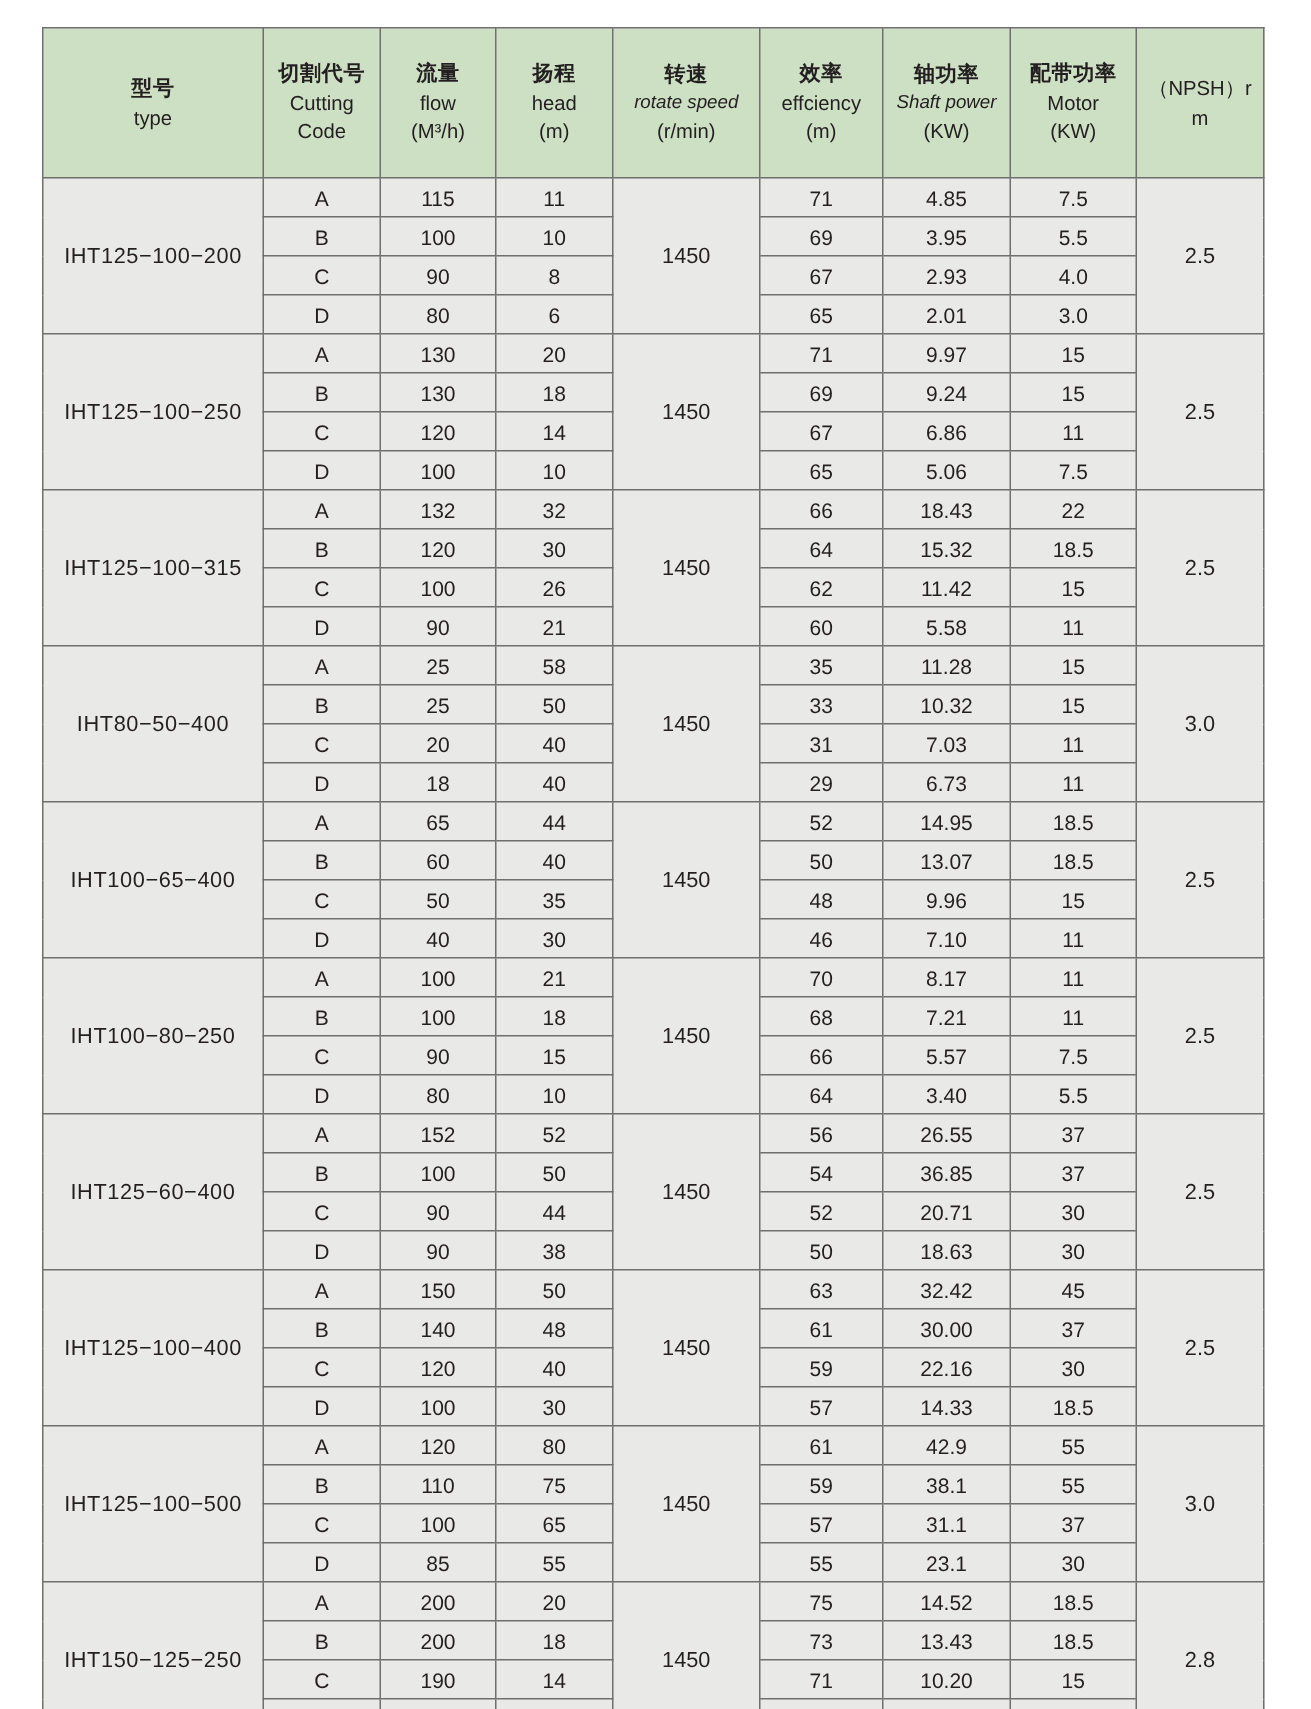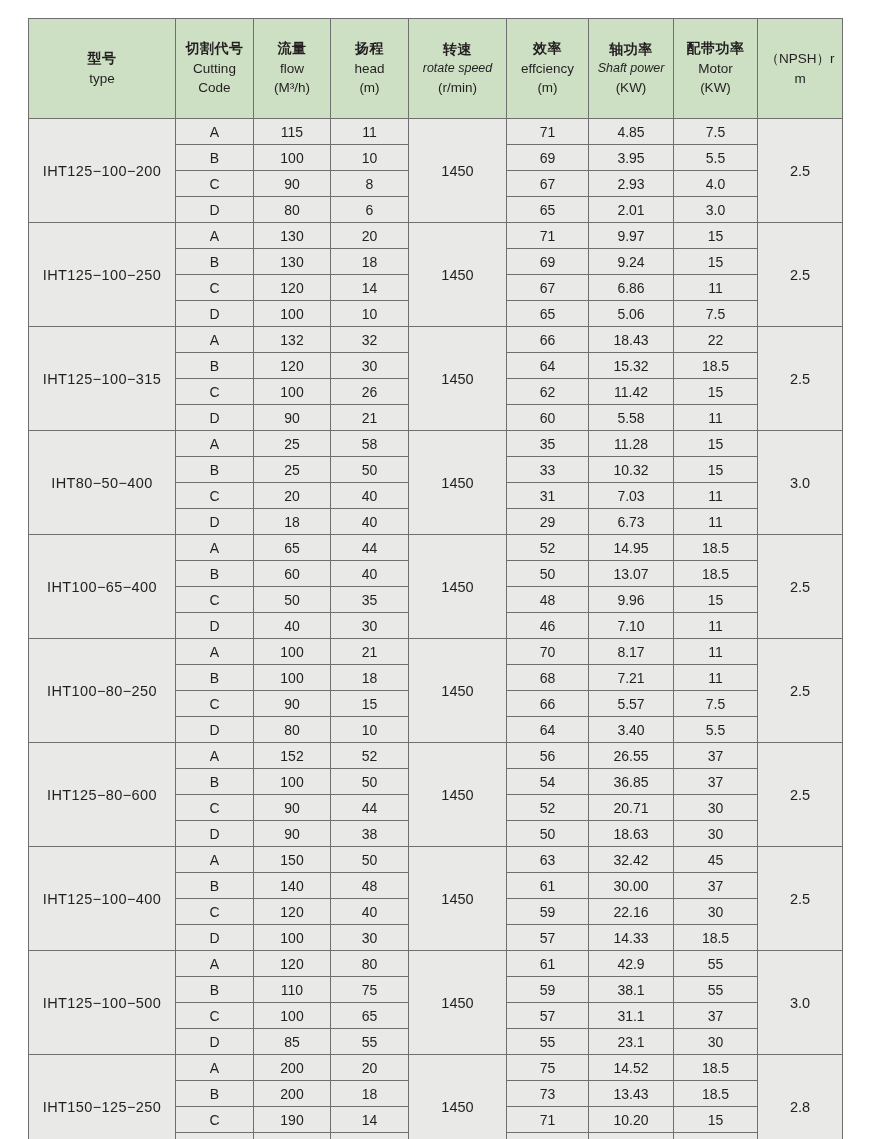--- a/index.html
+++ b/index.html
@@ -362,21 +362,21 @@
         </tr>
         <tr>
           <td class="code">D</td>
           <td class="flow">80</td>
           <td class="head">10</td>
           <td class="eff">64</td>
           <td class="shaft">3.40</td>
           <td class="motor">5.5</td>
         </tr>
         <tr class="block-start">
-          <td class="model spanner" rowspan="4">IHT125−80−600</td>
+          <td class="model spanner" rowspan="4">IHT125−60−400</td>
           <td class="code">A</td>
           <td class="flow">152</td>
           <td class="head">52</td>
           <td class="speed spanner" rowspan="4">1450</td>
           <td class="eff">56</td>
           <td class="shaft">26.55</td>
           <td class="motor">37</td>
           <td class="npsh spanner" rowspan="4">2.5</td>
         </tr>
         <tr>

